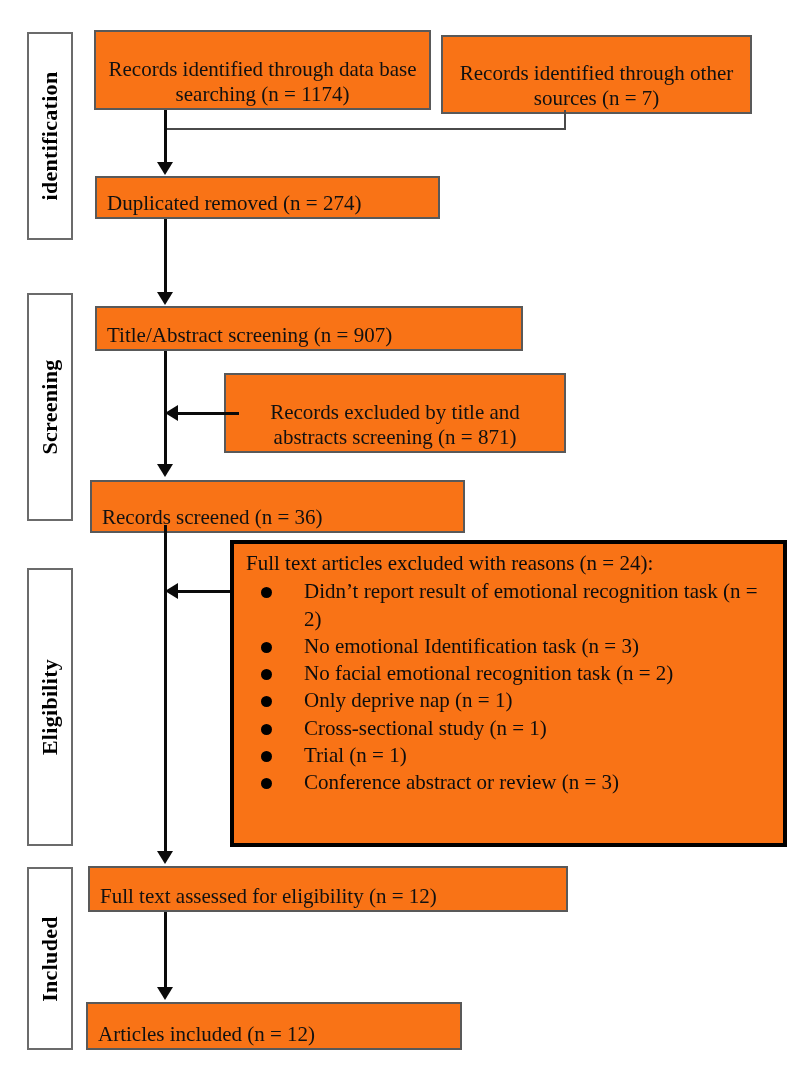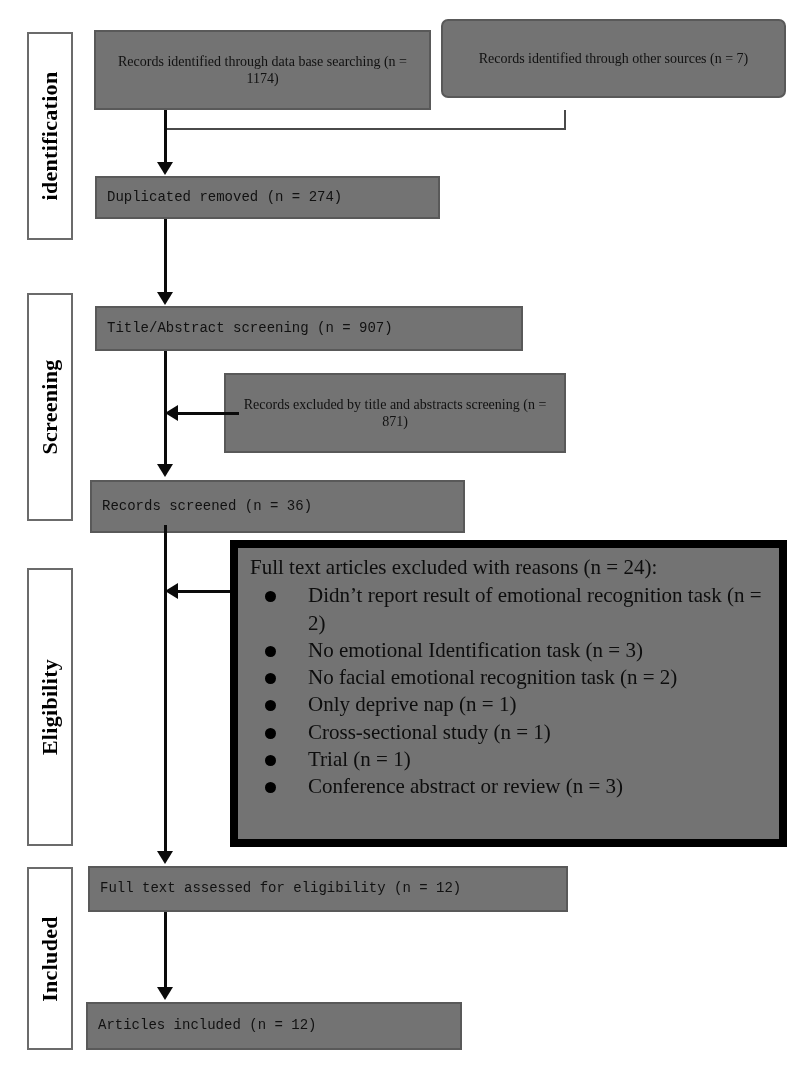--- a/index.html
+++ b/index.html
@@ -15,29 +15,29 @@
     background: #ffffff;
     overflow: hidden;
     font-family: "Liberation Serif", "DejaVu Serif", serif;
     color: #0d0d0d;
   }
   
   .box {
     position: absolute;
     box-sizing: border-box;
     border: 2px solid #595959;
-    background: #737373;
+    background: #f97316;
     display: flex;
-    align-items: center;
-    font-size: 14px;
+    align-items: flex-end;
+    font-size: 21px;
     line-height: 1.22;
     color: #111111;
   }
   .box.center { justify-content: center; text-align: center; }
-  .box.left   { justify-content: flex-start; text-align: left; font-family: Liberation Mono, monospace; }
+  .box.left   { justify-content: flex-start; text-align: left; }
   .box .txt { display: block; padding: 0 10px; width: 100%; }
 
   
   .stage-label {
     position: absolute;
     box-sizing: border-box;
     border: 2px solid #6b6b6b;
     background: #ffffff;
     display: flex;
     align-items: center;
@@ -77,22 +77,22 @@
     width: 0; height: 0;
     border-top: 8px solid transparent;
     border-bottom: 8px solid transparent;
     border-right: 13px solid #0a0a0a;
   }
 
   
   #reasons-box {
     position: absolute;
     box-sizing: border-box;
-    border: 8px solid #000000;
-    background: #737373;
+    border: 4px solid #000000;
+    background: #f97316;
     left: 230px; top: 540px;
     width: 557px; height: 307px;
     padding: 6px 8px 4px 12px;
     font-size: 21px;
     line-height: 1.30;
   }
   #reasons-title { margin: 0 0 1px 0; }
   #reasons-list {
     list-style: none;
     margin: 0;
@@ -132,21 +132,21 @@
   </div>
 
   <div class="stage-label" style="left:27px; top:867px; width:46px; height:183px;">
     <span class="vtext">Included</span>
   </div>
 
   <div class="box center" style="left:94px; top:30px; width:337px; height:80px;">
     <span class="txt">Records identified through data base searching (n = 1174)</span>
   </div>
 
-  <div class="box center" style="left:441px; top:19px; width:345px; height:79px;border-radius:7px;">
+  <div class="box center" style="left:441px; top:35px; width:311px; height:79px;">
     <span class="txt">Records identified through other sources (n = 7)</span>
   </div>
 
   <div class="vline" style="left:164px; top:110px; width:3px; height:20px;"></div>
   <div class="thinline vline" style="left:564px; top:110px; width:2px; height:20px;"></div>
   <div class="thinline hline" style="left:164px; top:128px; width:402px; height:2px;"></div>
 
   <div class="vline" style="left:164px; top:110px; width:3px; height:53px;"></div>
   <div class="arrow-down" style="left:157px; top:162px;"></div>
 

